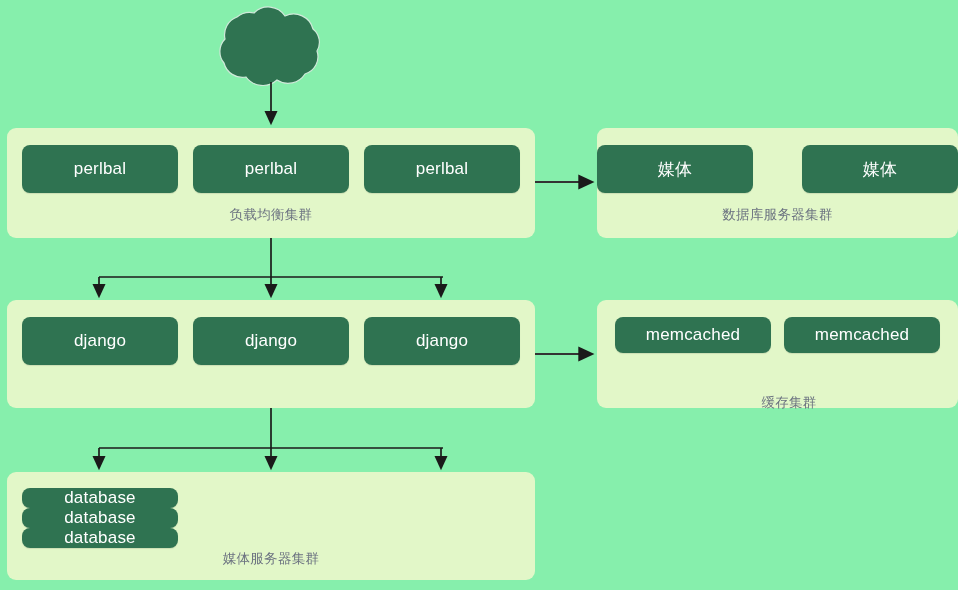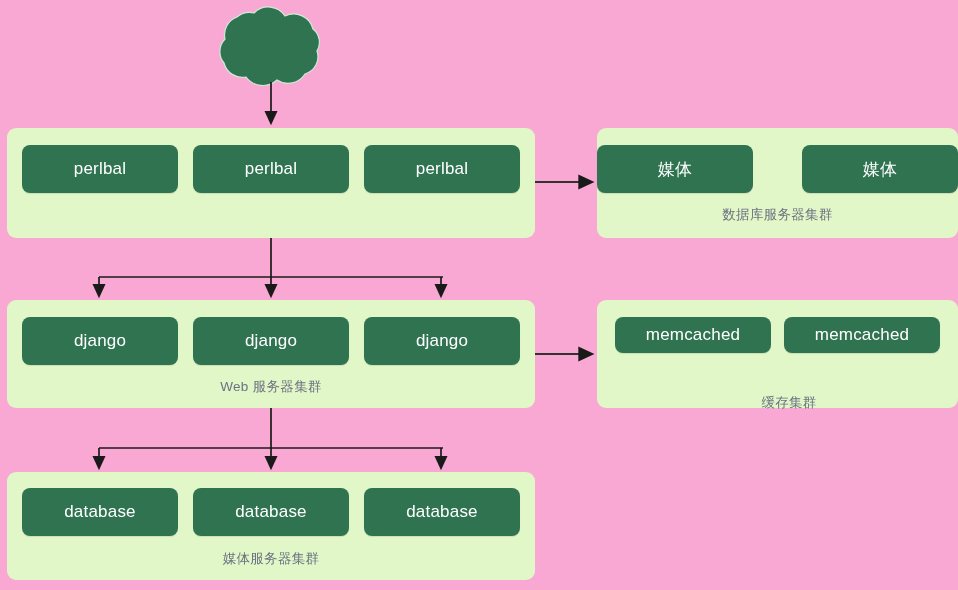--- a/index.html
+++ b/index.html
@@ -8,21 +8,21 @@
     padding: 0;
     background: #ffffff;
   }
   body {
     font-family: "Liberation Sans", "DejaVu Sans", sans-serif;
   }
   #canvas {
     position: relative;
     width: 958px;
     height: 590px;
-    background: #f9a8d4;
+    background: #86efac;
     overflow: hidden;
   }
   .svg-layer {
     position: absolute;
     left: 0;
     top: 0;
     width: 958px;
     height: 590px;
     pointer-events: none;
   }
@@ -90,21 +90,21 @@
     left: 597px; top: 300px; width: 361px; height: 108px;
   }
   #cluster-cache .node-row { top: 17px; height: 48px; padding: 0 18px; }
   #cluster-cache .node { width: 156px; height: 36px; }
   #cluster-cache .cluster-label { top: 94px; padding-left: 23px; }
 
   
   #cluster-db {
     left: 7px; top: 472px; width: 528px; height: 108px;
   }
-  #cluster-db .node-row { top: 16px; height: 48px; padding: 0 15px; }
+  #cluster-db .node-row { top: 16px; height: 48px; padding: 0 15px; flex-direction: column; }
   #cluster-db .node { width: 156px; height: 48px; }
   #cluster-db .cluster-label { top: 78px; }
 </style>
 </head>
 <body>
 
 <div id="canvas">
 
   <svg class="svg-layer" viewBox="0 0 958 590" width="958" height="590" xmlns="http://www.w3.org/2000/svg">
     <defs>
@@ -150,37 +150,37 @@
       <line x1="441" y1="448" x2="441" y2="468" marker-end="url(#arrowhead)"></line>
     </g>
   </svg>
 
   <div class="cluster" id="cluster-lb">
     <div class="node-row">
       <div class="node">perlbal</div>
       <div class="node">perlbal</div>
       <div class="node">perlbal</div>
     </div>
+    <div class="cluster-label">负载均衡集群</div>
   </div>
 
   <div class="cluster" id="cluster-media">
     <div class="node-row">
       <div class="node">媒体</div>
       <div class="node">媒体</div>
     </div>
     <div class="cluster-label">数据库服务器集群</div>
   </div>
 
   <div class="cluster" id="cluster-web">
     <div class="node-row">
       <div class="node">django</div>
       <div class="node">django</div>
       <div class="node">django</div>
     </div>
-    <div class="cluster-label">Web 服务器集群</div>
   </div>
 
   <div class="cluster" id="cluster-cache">
     <div class="node-row">
       <div class="node">memcached</div>
       <div class="node">memcached</div>
     </div>
     <div class="cluster-label">缓存集群</div>
   </div>
 

